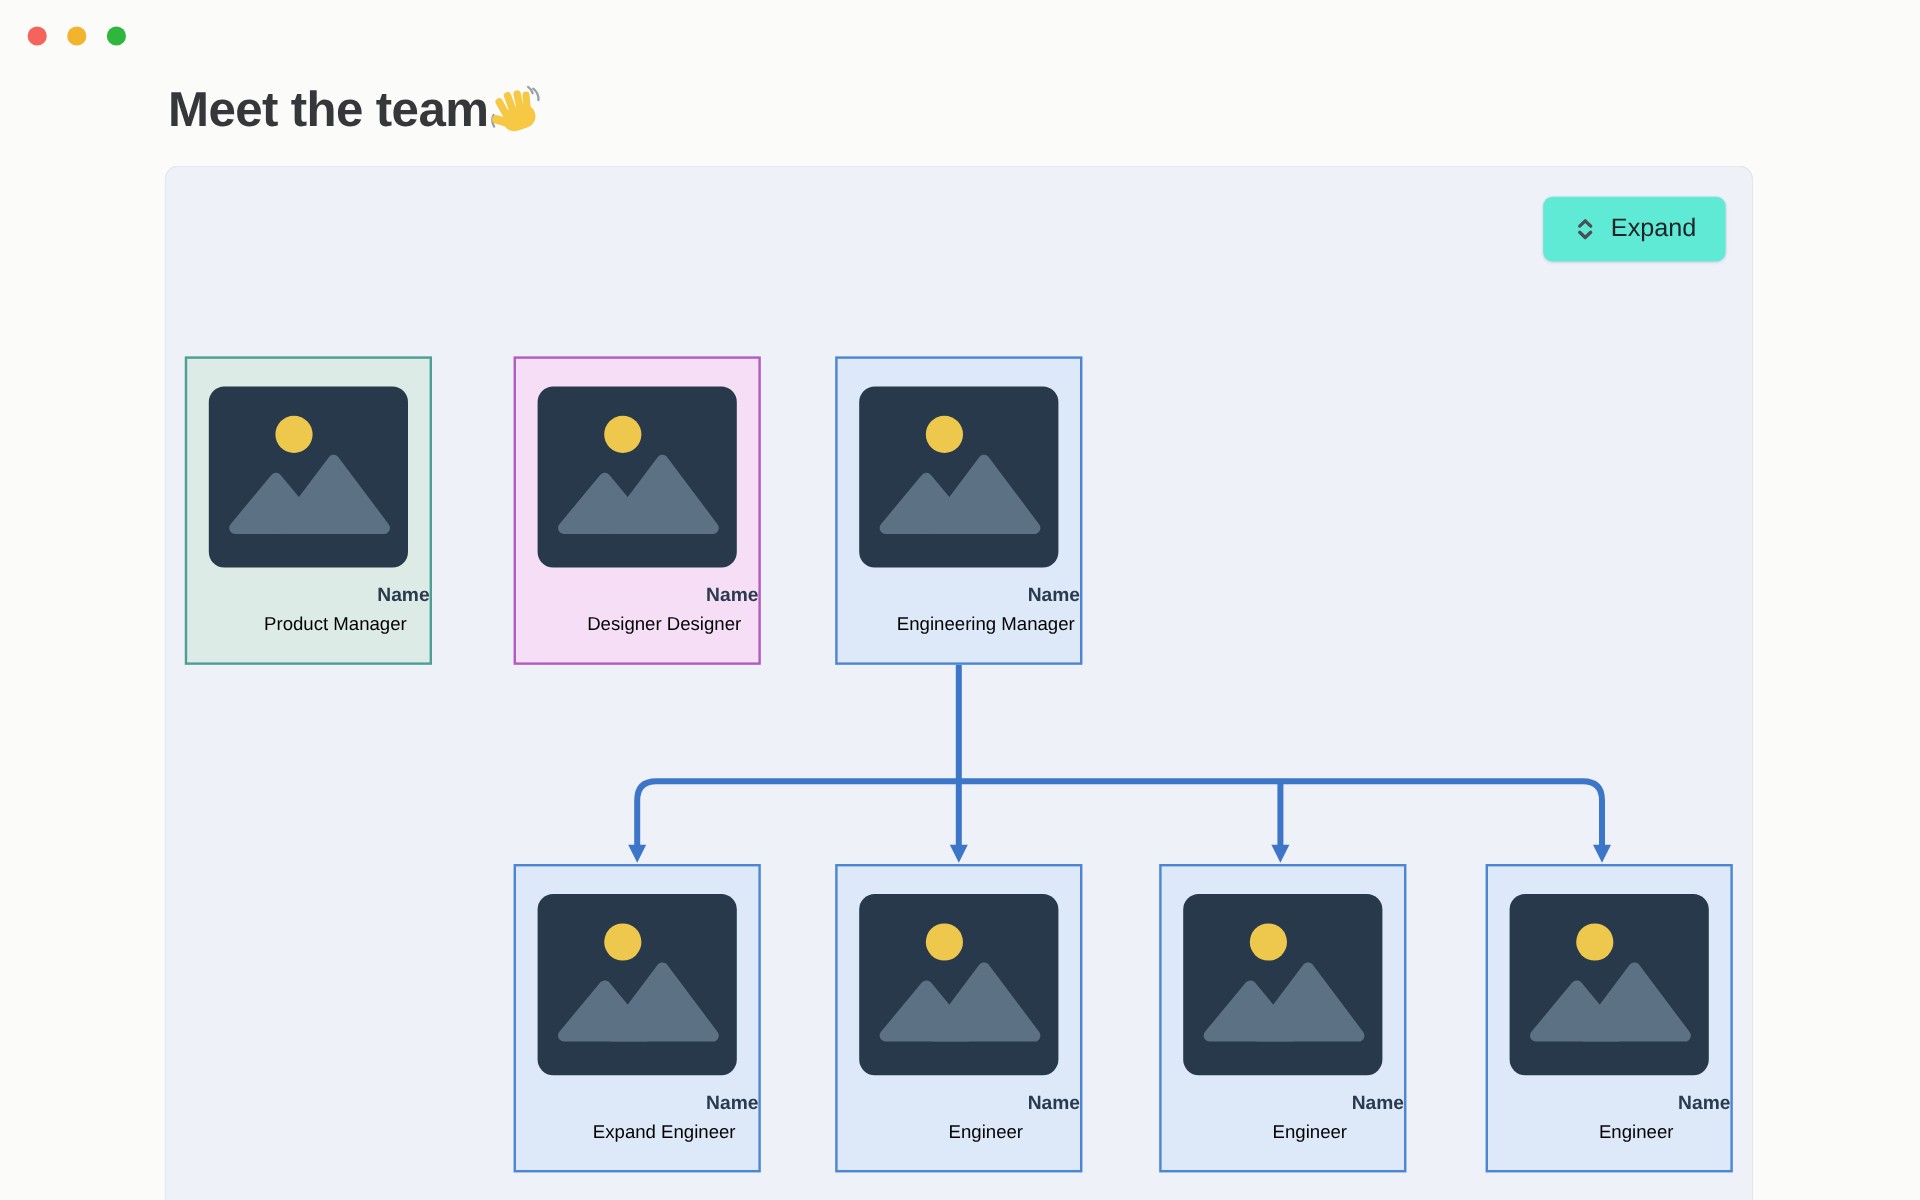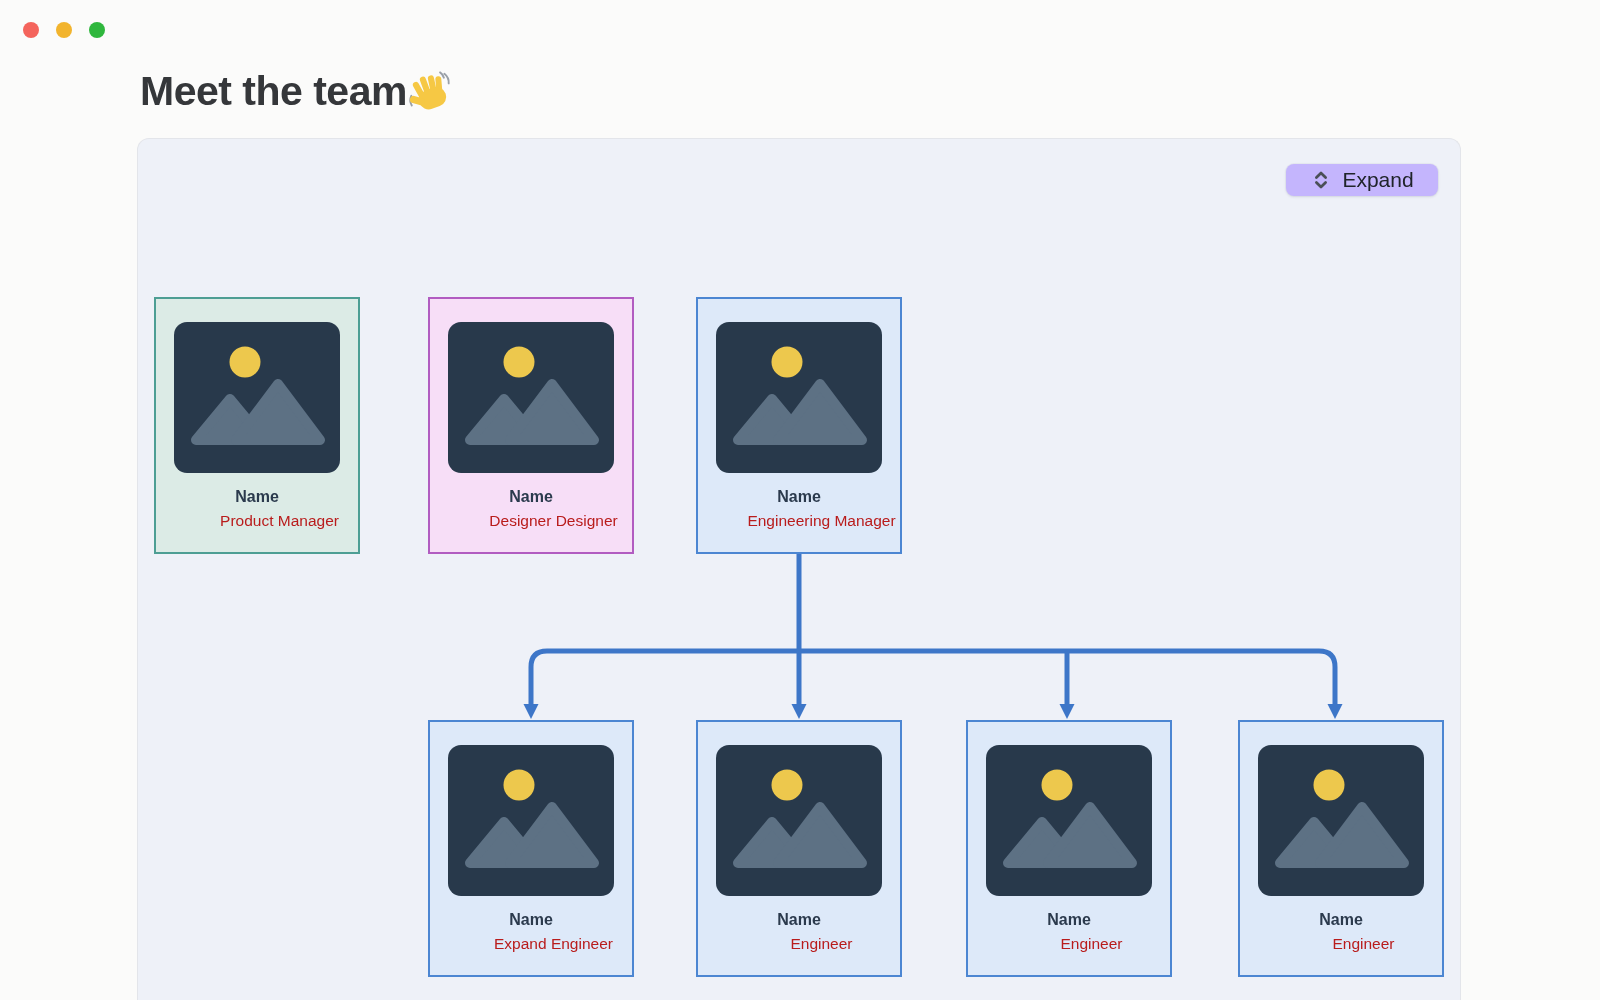--- a/index.html
+++ b/index.html
@@ -18,39 +18,39 @@
   .page-title { position:absolute; left:140px; top:66px; display:flex; align-items:center; 
                 font-size:41px; font-weight:700; color:#35373a; letter-spacing:-0.5px; }
   .wave-svg { width:46px; height:46px; margin-top:4px; }
 
   
   .panel { position:absolute; left:137px; top:138px; width:1324px; height:880px;
            background:#eef1f8; border:1px solid #e3e5ea; border-bottom:none;
            border-radius:12px 12px 0 0; }
 
   
-  .expand-btn { position:absolute; left:1148px; top:25px; width:152px; height:32px;
-                background:#c4b5fd; border-radius:8px; display:flex; align-items:center;
+  .expand-btn { position:absolute; left:1148px; top:25px; width:152px; height:54px;
+                background:#5eead4; border-radius:8px; display:flex; align-items:center;
                 justify-content:center; gap:10px; cursor:pointer;
                 box-shadow:0 1px 3px rgba(20,30,60,0.10), 0 0 0 1px rgba(20,30,60,0.03); }
   .expand-btn span { font-size:21px; color:#20242a; }
   .expand-icon { width:22px; height:22px; }
 
   
   .connectors { position:absolute; left:0; top:0; width:1324px; height:880px; pointer-events:none; }
 
   
   .card { position:absolute; width:206px; height:257px; border:2px solid; text-align:center; }
   .theme-teal { background:#dcebe6; border-color:#4d9e94; }
   .theme-pink { background:#f7def7; border-color:#b15cc1; }
   .theme-blue { background:#dde9f9; border-color:#4c86d2; }
   .photo { width:166px; height:151px; margin:23px auto 0; background:#28394b; border-radius:13px;
            display:block; }
-  .card-name { margin-top:15px; font-size:16px; font-weight:700; color:#2b3a4d; }
-  .card-role { margin-top:6px; font-size:15.5px; color:#b91c1c;margin-left:45px; }
+  .card-name { margin-top:15px; font-size:16px; font-weight:700; color:#2b3a4d;text-align:right; }
+  .card-role { margin-top:6px; font-size:15.5px; color:#000000;margin-left:45px; }
 
   .hidden-defs { position:absolute; width:0; height:0; overflow:hidden; }
 </style>
 </head>
 <body>
 
 <svg class="hidden-defs" aria-hidden="true">
   <defs>
     <symbol id="photo-illustration" viewBox="0 0 166 151">
       <circle cx="71" cy="40" r="15.5" fill="#edc84d"></circle>

